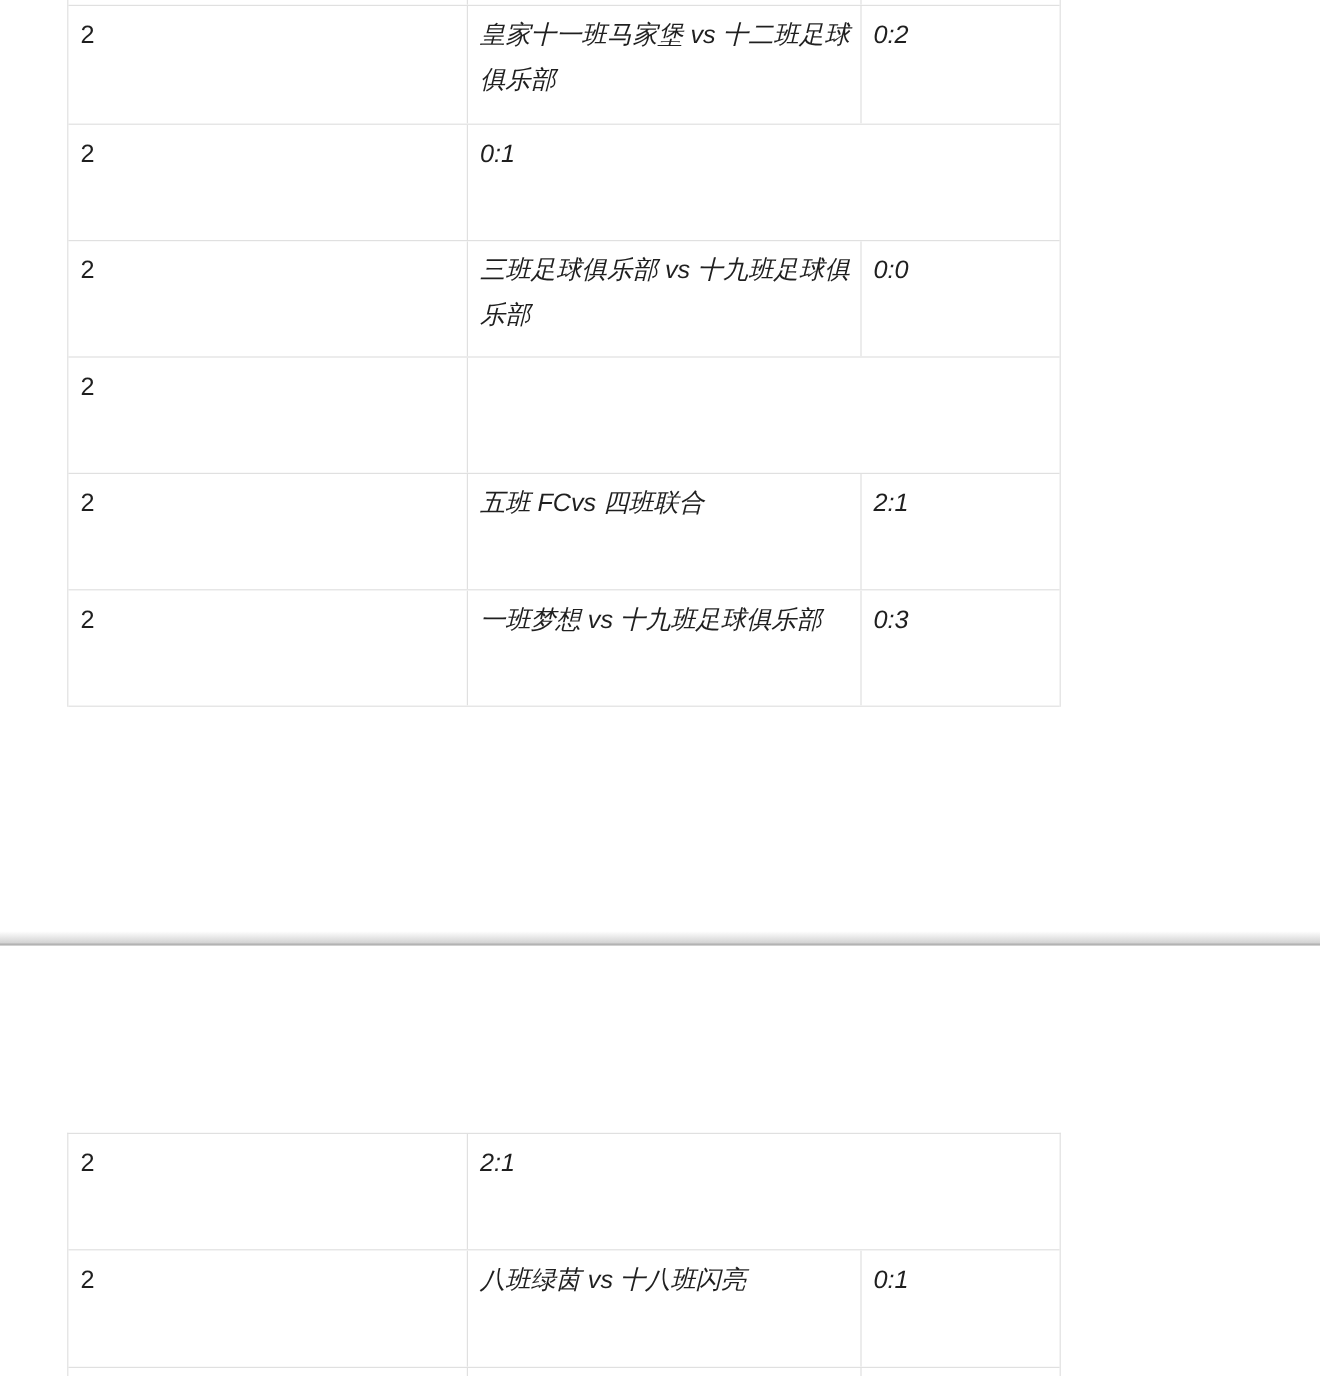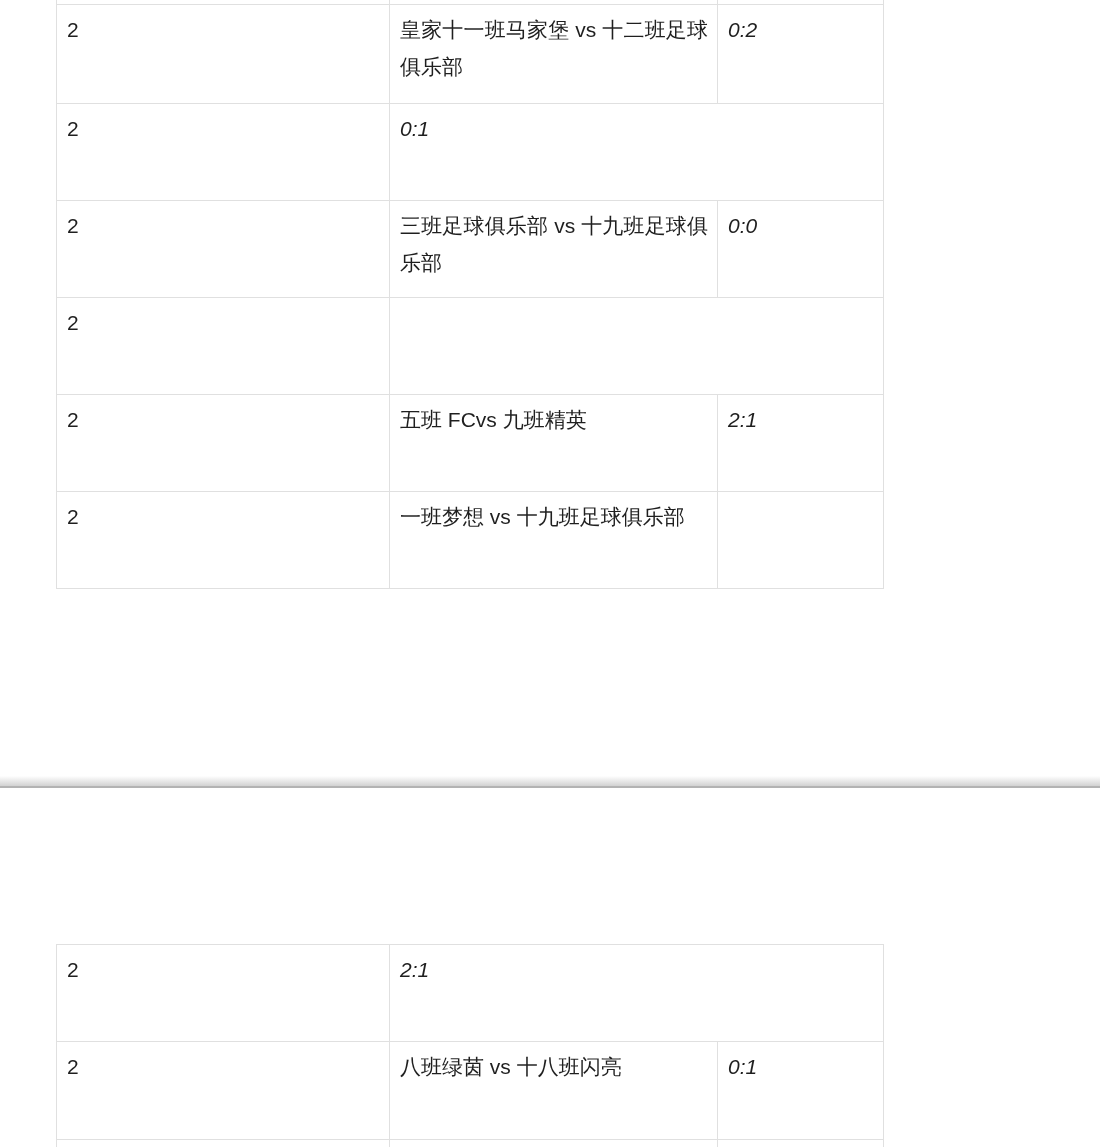--- a/index.html
+++ b/index.html
@@ -45,20 +45,21 @@
     overflow: hidden;
   }
   .c-round {
     width: 333px;
     border-right: 1px solid var(--border, #e0e0e0);
   }
   .c-match {
     width: 328px;
     border-right: 1px solid var(--border, #e0e0e0);
     text-align: justify;
+    font-style: italic;
   }
   .c-score { width: 165px; font-style: italic; }
 
   
   .page-shadow {
     position: absolute;
     left: 0;
     top: 776px;
     width: 1100px;
     height: 10px;
@@ -102,27 +103,28 @@
       <div class="c-match">三班足球俱乐部 vs 十九班足球俱乐部</div>
       <div class="c-score">0:0</div>
     </div>
 
     <div class="trow h96">
       <div class="c-round">2</div>
     </div>
 
     <div class="trow h96">
       <div class="c-round">2</div>
-      <div class="c-match">五班 FCvs 九班精英</div>
+      <div class="c-match">五班 FCvs 四班联合</div>
       <div class="c-score">2:1</div>
     </div>
 
     <div class="trow h96">
       <div class="c-round">2</div>
       <div class="c-match">一班梦想 vs 十九班足球俱乐部</div>
+      <div class="c-score">0:3</div>
     </div>
 
   </div>
 
   <div class="page-shadow"></div>
   <div class="page-line"></div>
 
   <div class="ptable t2">
 
     <div class="trow h96">

